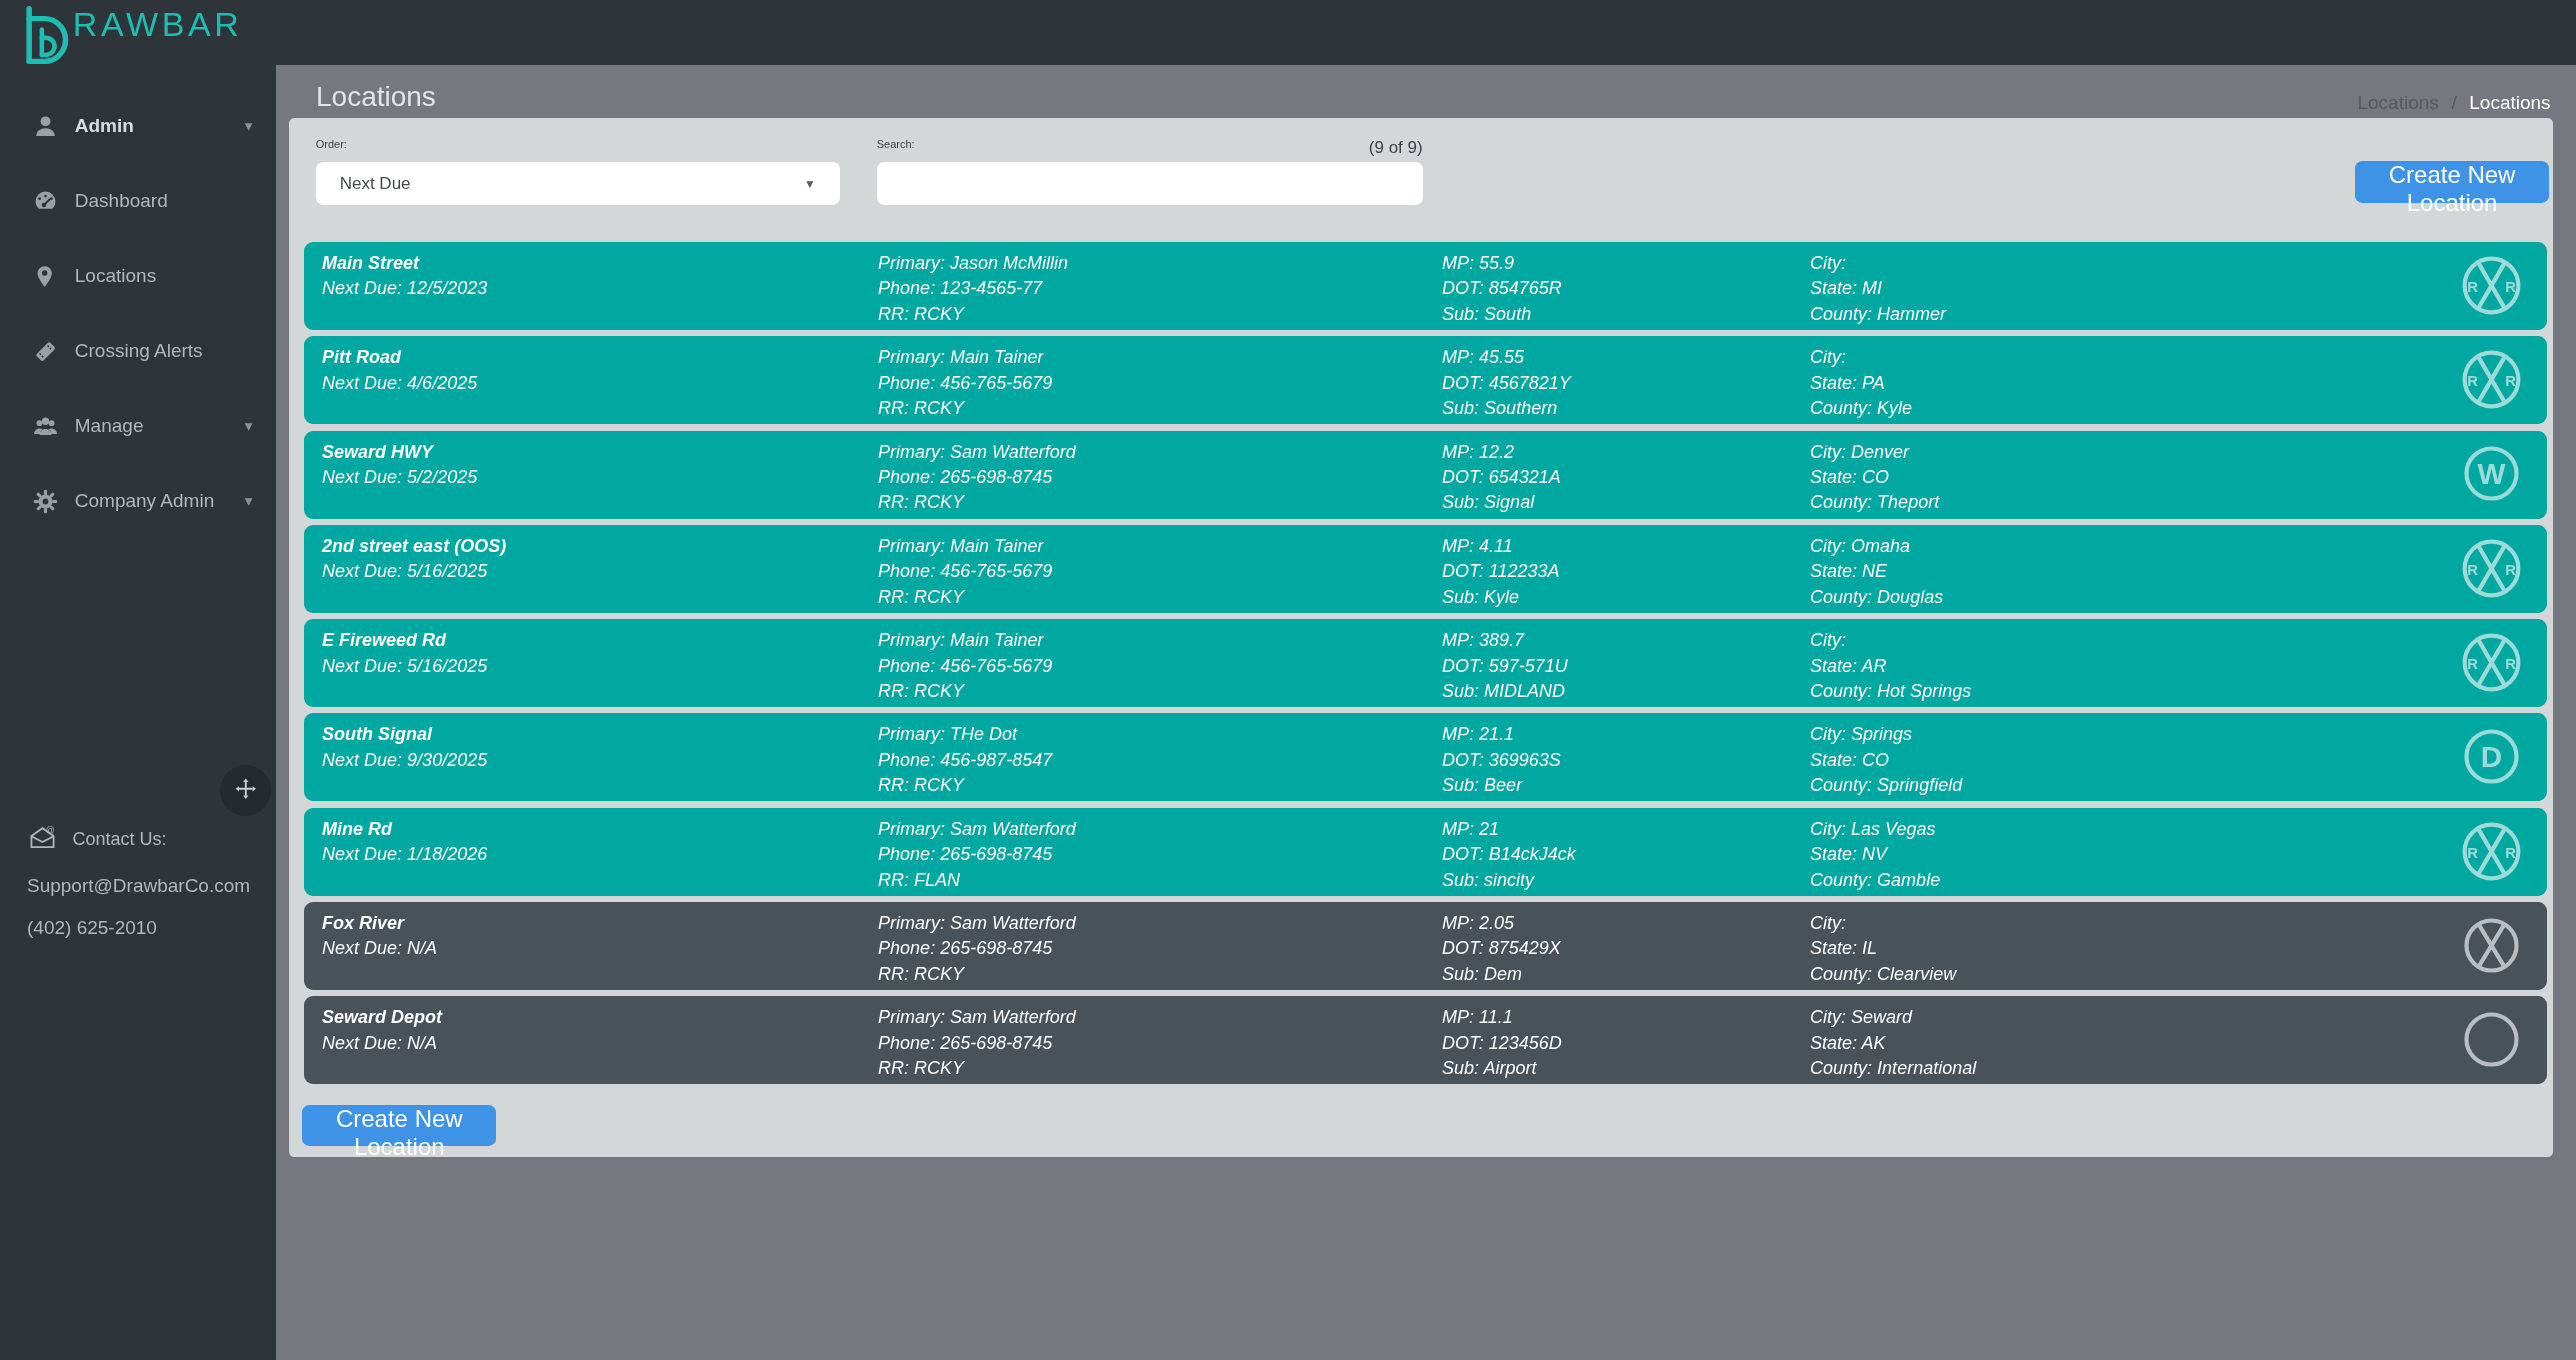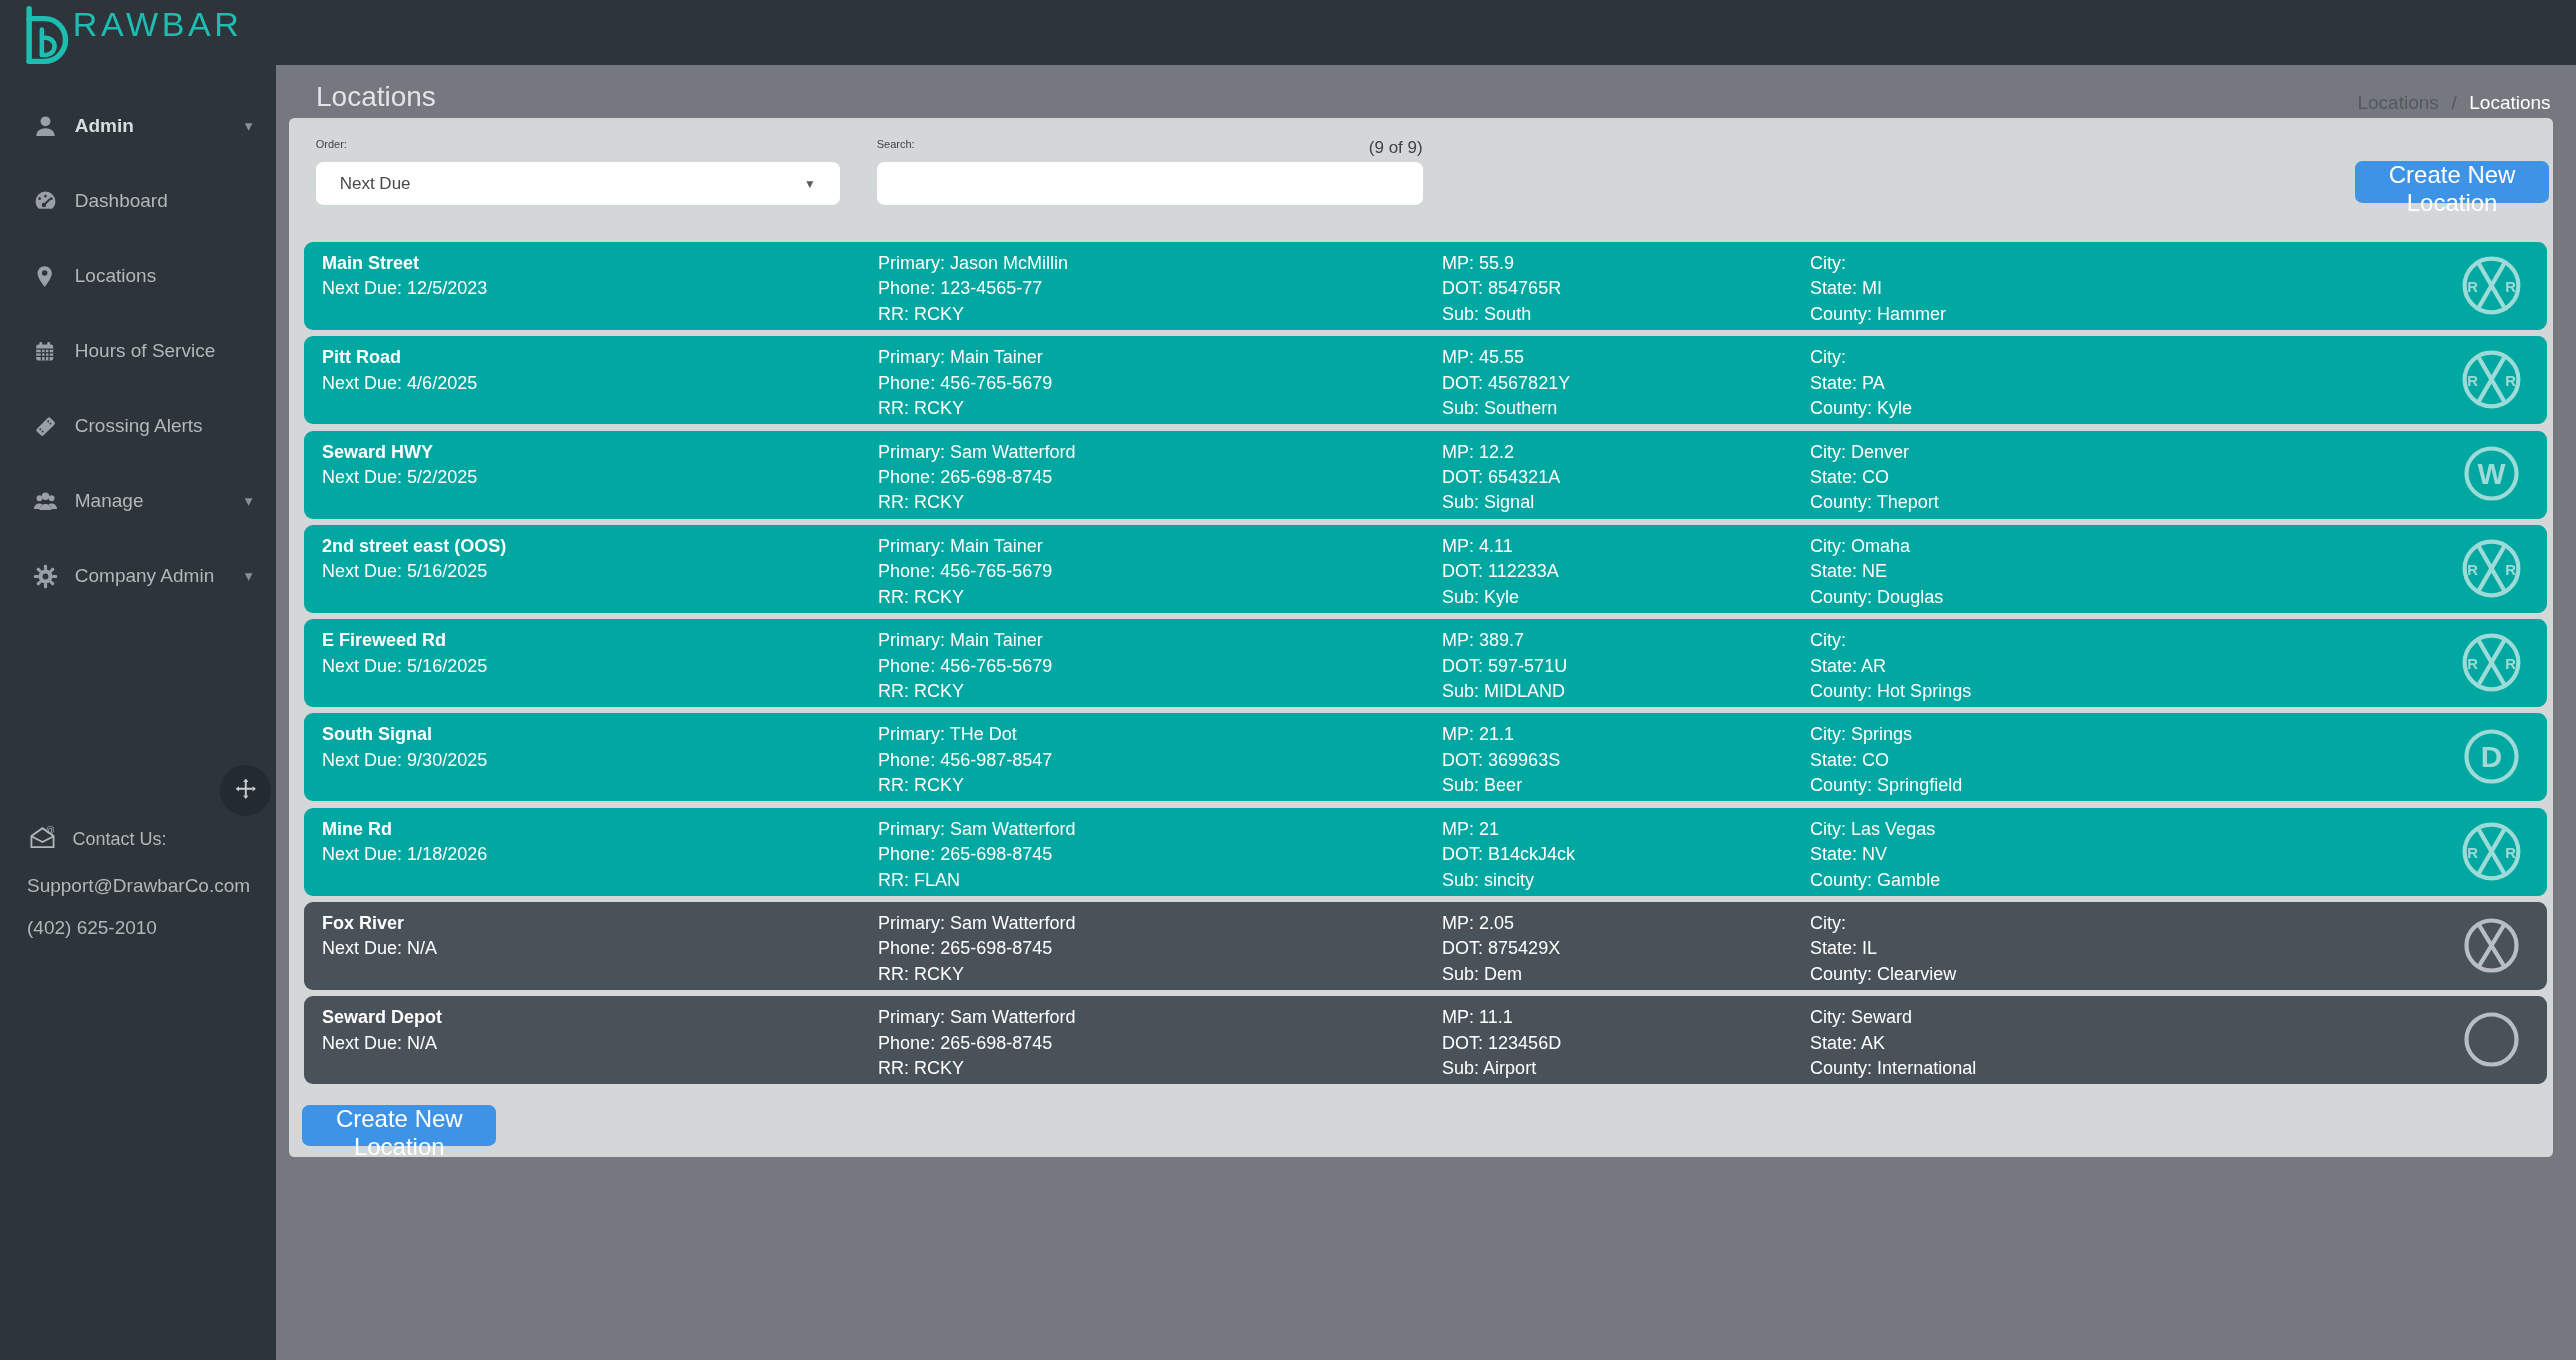--- a/index.html
+++ b/index.html
@@ -50,21 +50,21 @@
      border-radius:7.3px; font-size:17px; padding:0 14.5px; color:#333; outline:none; font-family:"Liberation Sans",sans-serif;}
   .btn-blue{background:var(--blue); color:#fff; border:none; border-radius:7.3px; font-size:24px;
      font-family:"Liberation Sans",sans-serif; cursor:pointer;}
   .btn-create-top{position:absolute; right:3.6px; top:43px; width:194px; height:42px;}
   .btn-create-bottom{position:absolute; left:13.6px; top:987px; width:194px; height:41px;}
   
   .rows{position:absolute; left:15.4px; top:124px; width:2243px;}
   .row{position:relative; width:2243px; height:88px; border-radius:9px; margin-bottom:6.3px; color:#fff; cursor:pointer;}
   .row-teal{background:var(--teal);}
   .row-dark{background:var(--dark-row);}
-  .row .c{position:absolute; top:9px; font-size:18px; line-height:25.4px;}
+  .row .c{position:absolute; top:9px; font-size:18px; line-height:25.4px;font-style:italic;}
   .row .c1{left:18px;}
   .row .c2{left:574px;}
   .row .c3{left:1138px;}
   .row .c4{left:1506px;}
   .row .name{font-weight:bold;}
   .loc-icon{position:absolute; right:23.6px; top:11.8px; width:63px; height:63px;}
   .row-teal .loc-icon{color:#9cdbd7;}
   .row-dark .loc-icon{color:#b9bec3;}
   .loc-icon text{font-family:"Liberation Sans",sans-serif; font-weight:bold; fill:currentColor;}
 </style>
@@ -118,36 +118,20 @@
       <span class="nico">
         <svg width="25.4" height="27" viewBox="0 0 24 24">
           <path fill="currentColor" d="M12 2.2c-3.8 0-6.8 3-6.8 6.8 0 4.8 6.8 12.8 6.8 12.8s6.8-8 6.8-12.8c0-3.8-3-6.8-6.8-6.8z"></path>
           <circle cx="12" cy="8.8" r="2.6" fill="#2d343a"></circle>
         </svg>
       </span>
       <span class="nlabel">Locations</span>
       <span class="ncaret"></span>
     </div>
 
-    <div class="nav-item">
-      <span class="nico">
-        <svg width="25.4" height="27" viewBox="0 0 24 24">
-          <g fill="currentColor">
-            <rect x="4" y="5.5" width="16" height="15" rx="1.8"></rect>
-            <rect x="7" y="3" width="2.6" height="4.4" rx="1"></rect>
-              <rect x="14.4" y="3" width="2.6" height="4.4" rx="1"></rect>
-          </g>
-          <g stroke="#2d343a" stroke-width="1.2" fill="none">
-            <path d="M4 9.7h16 M8.9 9.7v10.8 M12.5 9.7v10.8 M16.1 9.7v10.8 M4 13.2h16 M4 16.7h16"></path>
-          </g>
-        </svg>
-      </span>
-      <span class="nlabel">Hours of Service</span>
-      <span class="ncaret"></span>
-    </div>
 
     <div class="nav-item">
       <span class="nico">
         <svg width="27" height="27" viewBox="0 0 24 24">
           <g transform="rotate(-45 12 12)">
             <rect x="3.5" y="8" width="17" height="8.4" rx="1.8" fill="currentColor"></rect>
             <path d="M7 9.6v5.2 M17 9.6v5.2" stroke="#2d343a" stroke-width="1.3" stroke-dasharray="1.6 1.3" fill="none"></path>
           </g>
         </svg>
       </span>

